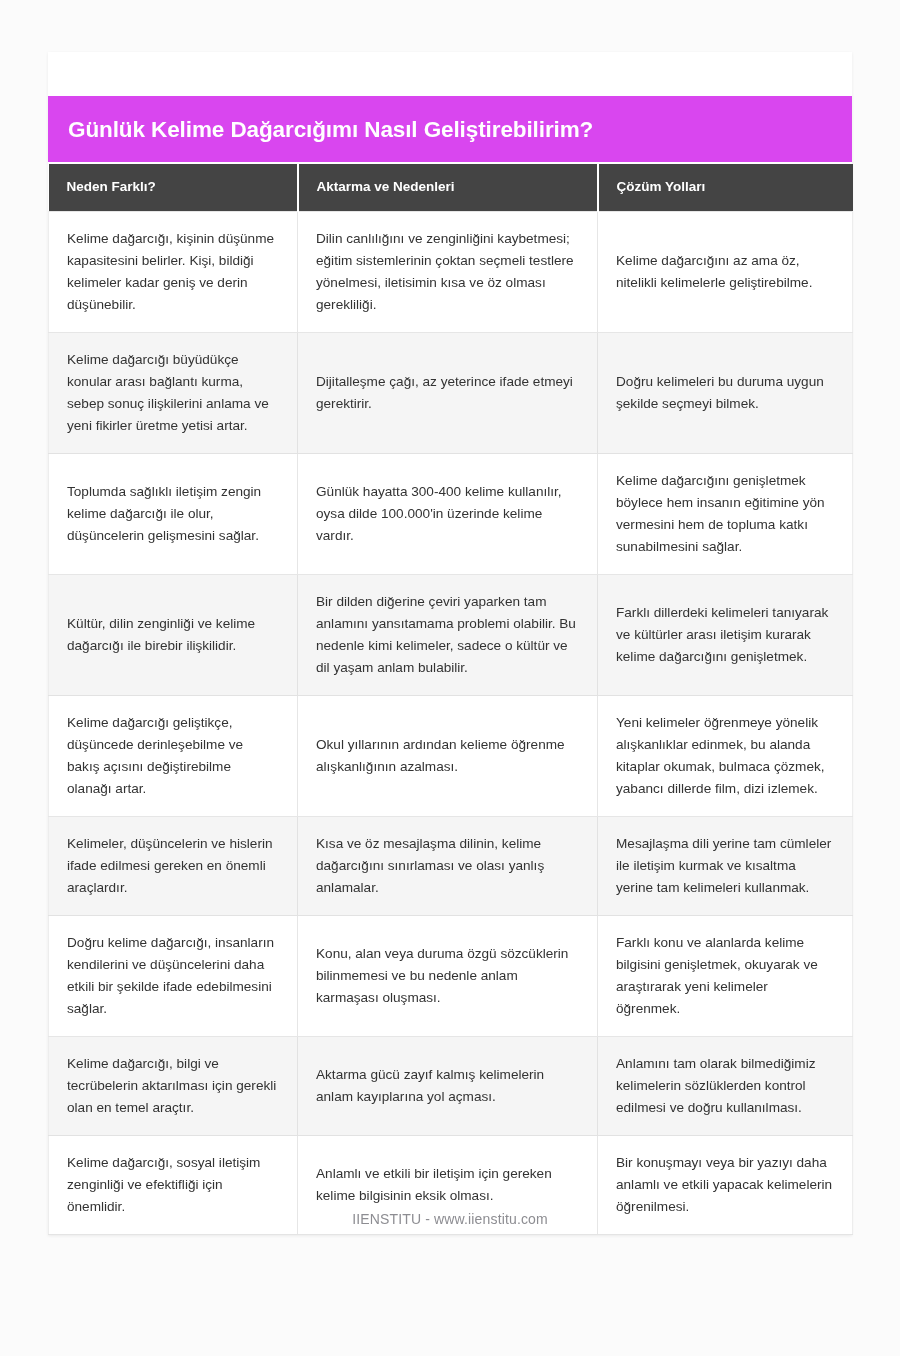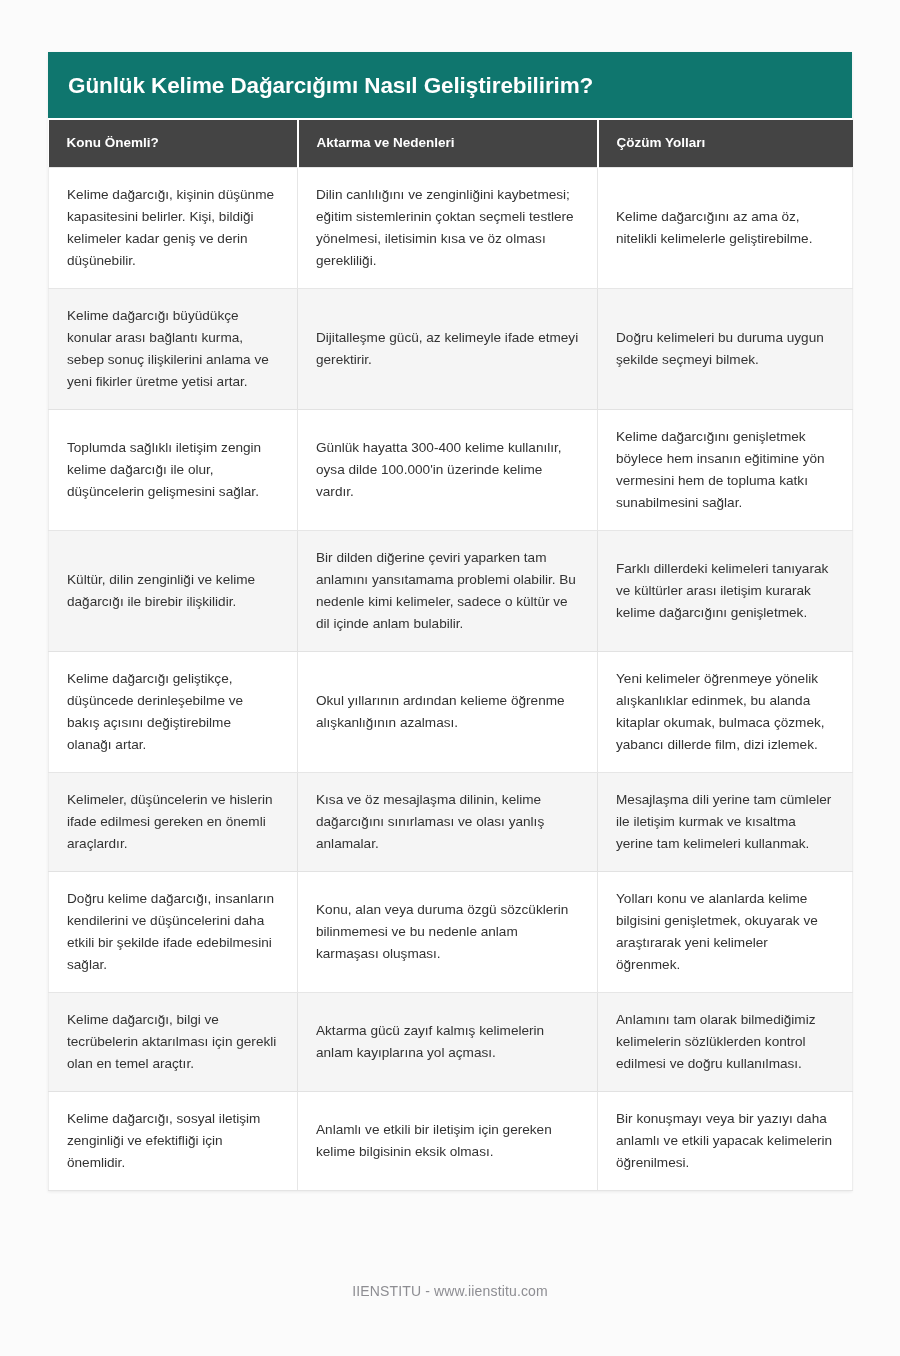--- a/index.html
+++ b/index.html
@@ -27,24 +27,25 @@
     position: absolute;
     left: 48px;
     top: 52px;
     width: 804px;
     background: #ffffff;
     box-shadow: 0 1px 3px rgba(0,0,0,0.07);
   }
 
   
   .title-bar {
-    background: #0f766e;
+    background: #d946ef;
     padding: 20px 20px 19px 20px;
     box-sizing: border-box;
     border-bottom: 2px solid #ffffff;
+    margin-top: 44px;
   }
   .title-bar h1 {
     margin: 0;
     color: #ffffff;
     font-size: 22.5px;
     font-weight: bold;
     letter-spacing: -0.1px;
     line-height: 1.2;
   }
 
@@ -85,21 +86,21 @@
     border-color: #e2e2e2;
   }
   tbody tr td:first-child { border-left: 1px solid #ededed; margin-top: 45px; }
   tbody tr td:last-child  { border-right: 1px solid #ededed; }
   tbody tr:last-child td  { border-bottom: 1px solid #e4e4e4; }
 
   
   .footer {
     position: absolute;
     left: 0;
-    top: 1283px;
+    top: 1211px;
     width: 900px;
     text-align: center;
     font-size: 14px;
     color: #8d8d92;
     letter-spacing: 0.15px;
   }
 </style>
 </head>
 <body>
 
@@ -112,60 +113,60 @@
     </div>
 
     <table class="data-table">
       <colgroup>
         <col class="c1">
           <col class="c2">
           <col class="c3">
       </colgroup>
       <thead>
         <tr>
-          <th>Konu Önemli?</th>
+          <th>Neden Farklı?</th>
           <th>Aktarma ve Nedenleri</th>
           <th>Çözüm Yolları</th>
         </tr>
       </thead>
       <tbody id="table-body">
           <tr>
             <td>Kelime dağarcığı, kişinin düşünme kapasitesini belirler. Kişi, bildiği kelimeler kadar geniş ve derin düşünebilir.</td>
             <td>Dilin canlılığını ve zenginliğini kaybetmesi; eğitim sistemlerinin çoktan seçmeli testlere yönelmesi, iletisimin kısa ve öz olması gerekliliği.</td>
             <td>Kelime dağarcığını az ama öz, nitelikli kelimelerle geliştirebilme.</td>
           </tr>
           <tr>
             <td>Kelime dağarcığı büyüdükçe konular arası bağlantı kurma, sebep sonuç ilişkilerini anlama ve yeni fikirler üretme yetisi artar.</td>
-            <td>Dijitalleşme gücü, az kelimeyle ifade etmeyi gerektirir.</td>
+            <td>Dijitalleşme çağı, az yeterince ifade etmeyi gerektirir.</td>
             <td>Doğru kelimeleri bu duruma uygun şekilde seçmeyi bilmek.</td>
           </tr>
           <tr>
             <td>Toplumda sağlıklı iletişim zengin kelime dağarcığı ile olur, düşüncelerin gelişmesini sağlar.</td>
             <td>Günlük hayatta 300-400 kelime kullanılır, oysa dilde 100.000'in üzerinde kelime vardır.</td>
             <td>Kelime dağarcığını genişletmek böylece hem insanın eğitimine yön vermesini hem de topluma katkı sunabilmesini sağlar.</td>
           </tr>
           <tr>
             <td>Kültür, dilin zenginliği ve kelime dağarcığı ile birebir ilişkilidir.</td>
-            <td>Bir dilden diğerine çeviri yaparken tam anlamını yansıtamama problemi olabilir. Bu nedenle kimi kelimeler, sadece o kültür ve dil içinde anlam bulabilir.</td>
+            <td>Bir dilden diğerine çeviri yaparken tam anlamını yansıtamama problemi olabilir. Bu nedenle kimi kelimeler, sadece o kültür ve dil yaşam anlam bulabilir.</td>
             <td>Farklı dillerdeki kelimeleri tanıyarak ve kültürler arası iletişim kurarak kelime dağarcığını genişletmek.</td>
           </tr>
           <tr>
             <td>Kelime dağarcığı geliştikçe, düşüncede derinleşebilme ve bakış açısını değiştirebilme olanağı artar.</td>
             <td>Okul yıllarının ardından kelieme öğrenme alışkanlığının azalması.</td>
             <td>Yeni kelimeler öğrenmeye yönelik alışkanlıklar edinmek, bu alanda kitaplar okumak, bulmaca çözmek, yabancı dillerde film, dizi izlemek.</td>
           </tr>
           <tr>
             <td>Kelimeler, düşüncelerin ve hislerin ifade edilmesi gereken en önemli araçlardır.</td>
             <td>Kısa ve öz mesajlaşma dilinin, kelime dağarcığını sınırlaması ve olası yanlış anlamalar.</td>
             <td>Mesajlaşma dili yerine tam cümleler ile iletişim kurmak ve kısaltma yerine tam kelimeleri kullanmak.</td>
           </tr>
           <tr>
             <td>Doğru kelime dağarcığı, insanların kendilerini ve düşüncelerini daha etkili bir şekilde ifade edebilmesini sağlar.</td>
             <td>Konu, alan veya duruma özgü sözcüklerin bilinmemesi ve bu nedenle anlam karmaşası oluşması.</td>
-            <td>Yolları konu ve alanlarda kelime bilgisini genişletmek, okuyarak ve araştırarak yeni kelimeler öğrenmek.</td>
+            <td>Farklı konu ve alanlarda kelime bilgisini genişletmek, okuyarak ve araştırarak yeni kelimeler öğrenmek.</td>
           </tr>
           <tr>
             <td>Kelime dağarcığı, bilgi ve tecrübelerin aktarılması için gerekli olan en temel araçtır.</td>
             <td>Aktarma gücü zayıf kalmış kelimelerin anlam kayıplarına yol açması.</td>
             <td>Anlamını tam olarak bilmediğimiz kelimelerin sözlüklerden kontrol edilmesi ve doğru kullanılması.</td>
           </tr>
           <tr>
             <td>Kelime dağarcığı, sosyal iletişim zenginliği ve efektifliği için önemlidir.</td>
             <td>Anlamlı ve etkili bir iletişim için gereken kelime bilgisinin eksik olması.</td>
             <td>Bir konuşmayı veya bir yazıyı daha anlamlı ve etkili yapacak kelimelerin öğrenilmesi.</td>

